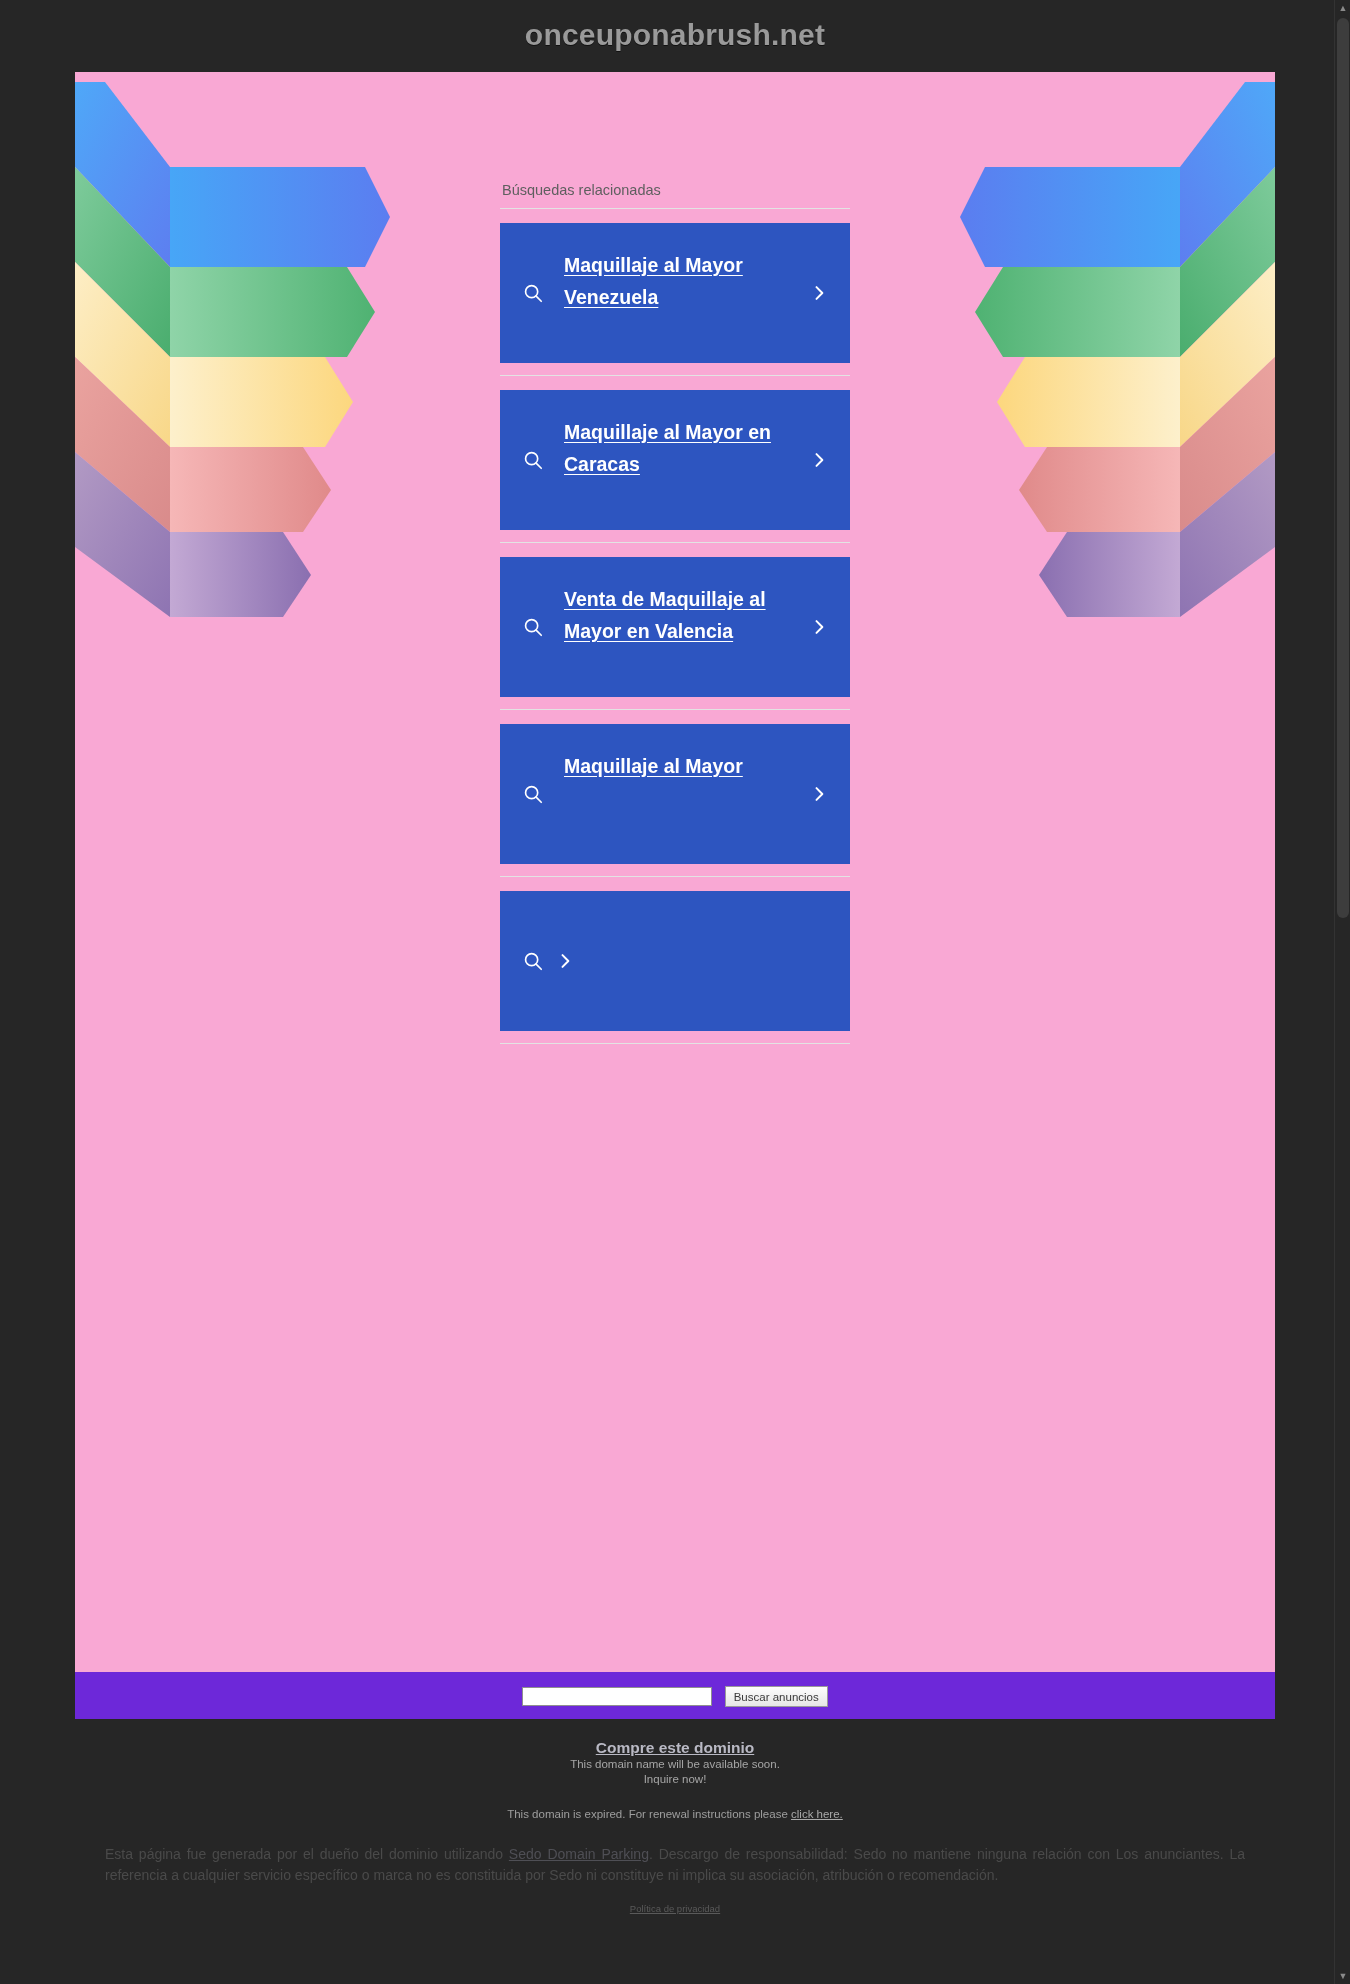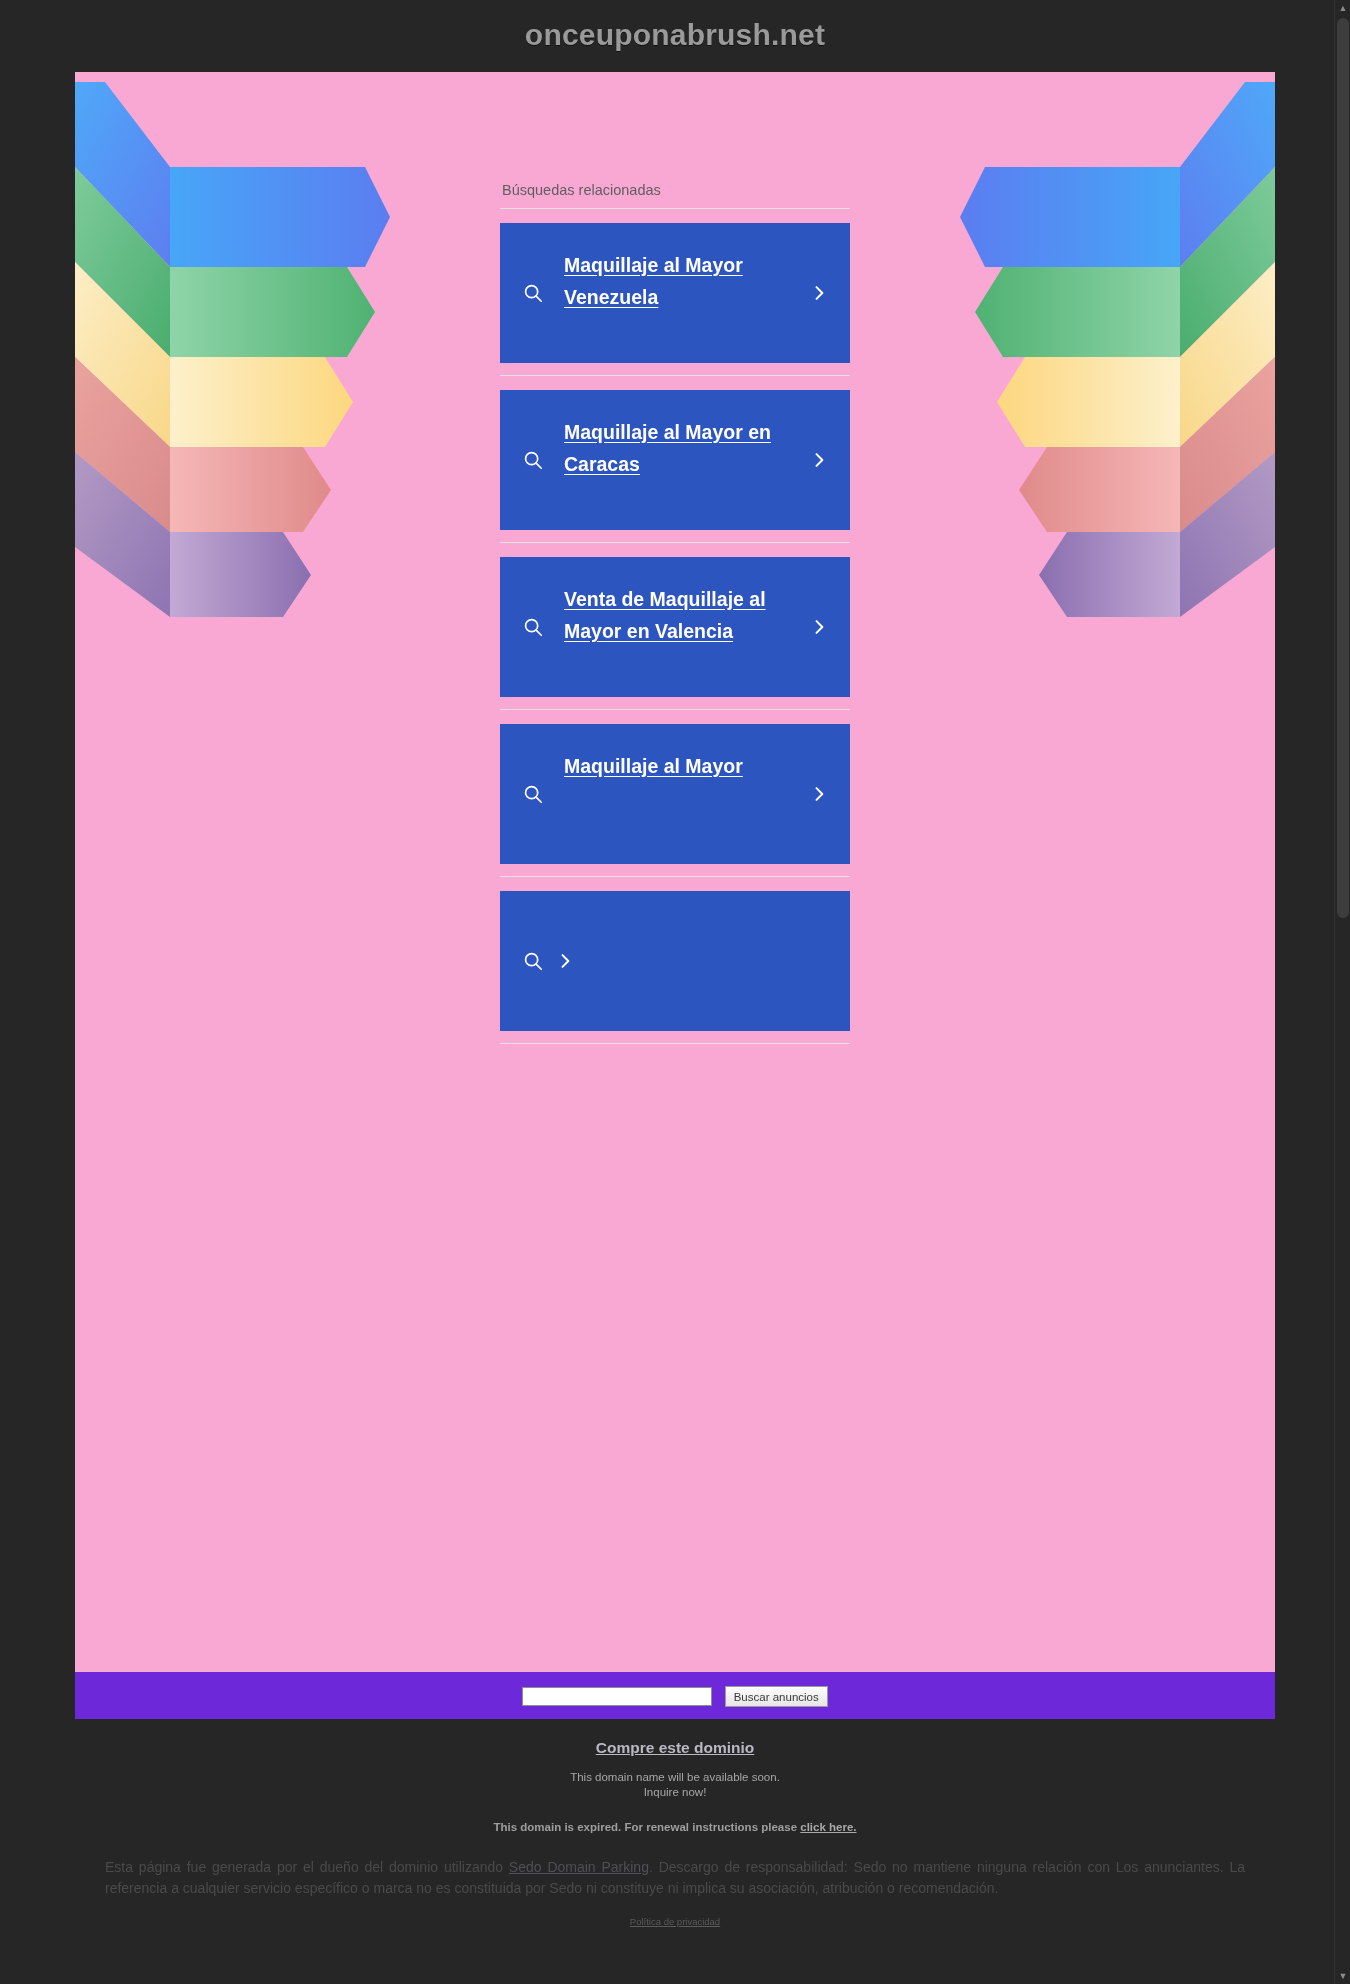--- a/index.html
+++ b/index.html
@@ -173,32 +173,30 @@
     width: 1200px;
     margin: 0 auto;
     text-align: center;
     padding: 20px 0 10px 0;
   }
   .buy-domain {
     display: inline-block;
     color: #b9b9c4;
     font-size: 15.5px;
     font-weight: bold;
-    margin-bottom: 13px;
   }
   .avail-line {
     color: #a6a6a6;
     font-size: 11.5px;
     line-height: 1.28;
   }
   .expired-line {
     color: #9e9e9e;
     font-size: 11.5px;
     margin-top: 22px;
-    font-weight: bold;
   }
   .expired-line a {
     color: #a9a9a9;
     text-decoration: underline;
   }
   .fineprint {
     color: #4a4a4a;
     font-size: 14px;
     line-height: 1.5;
     max-width: 1180px;

